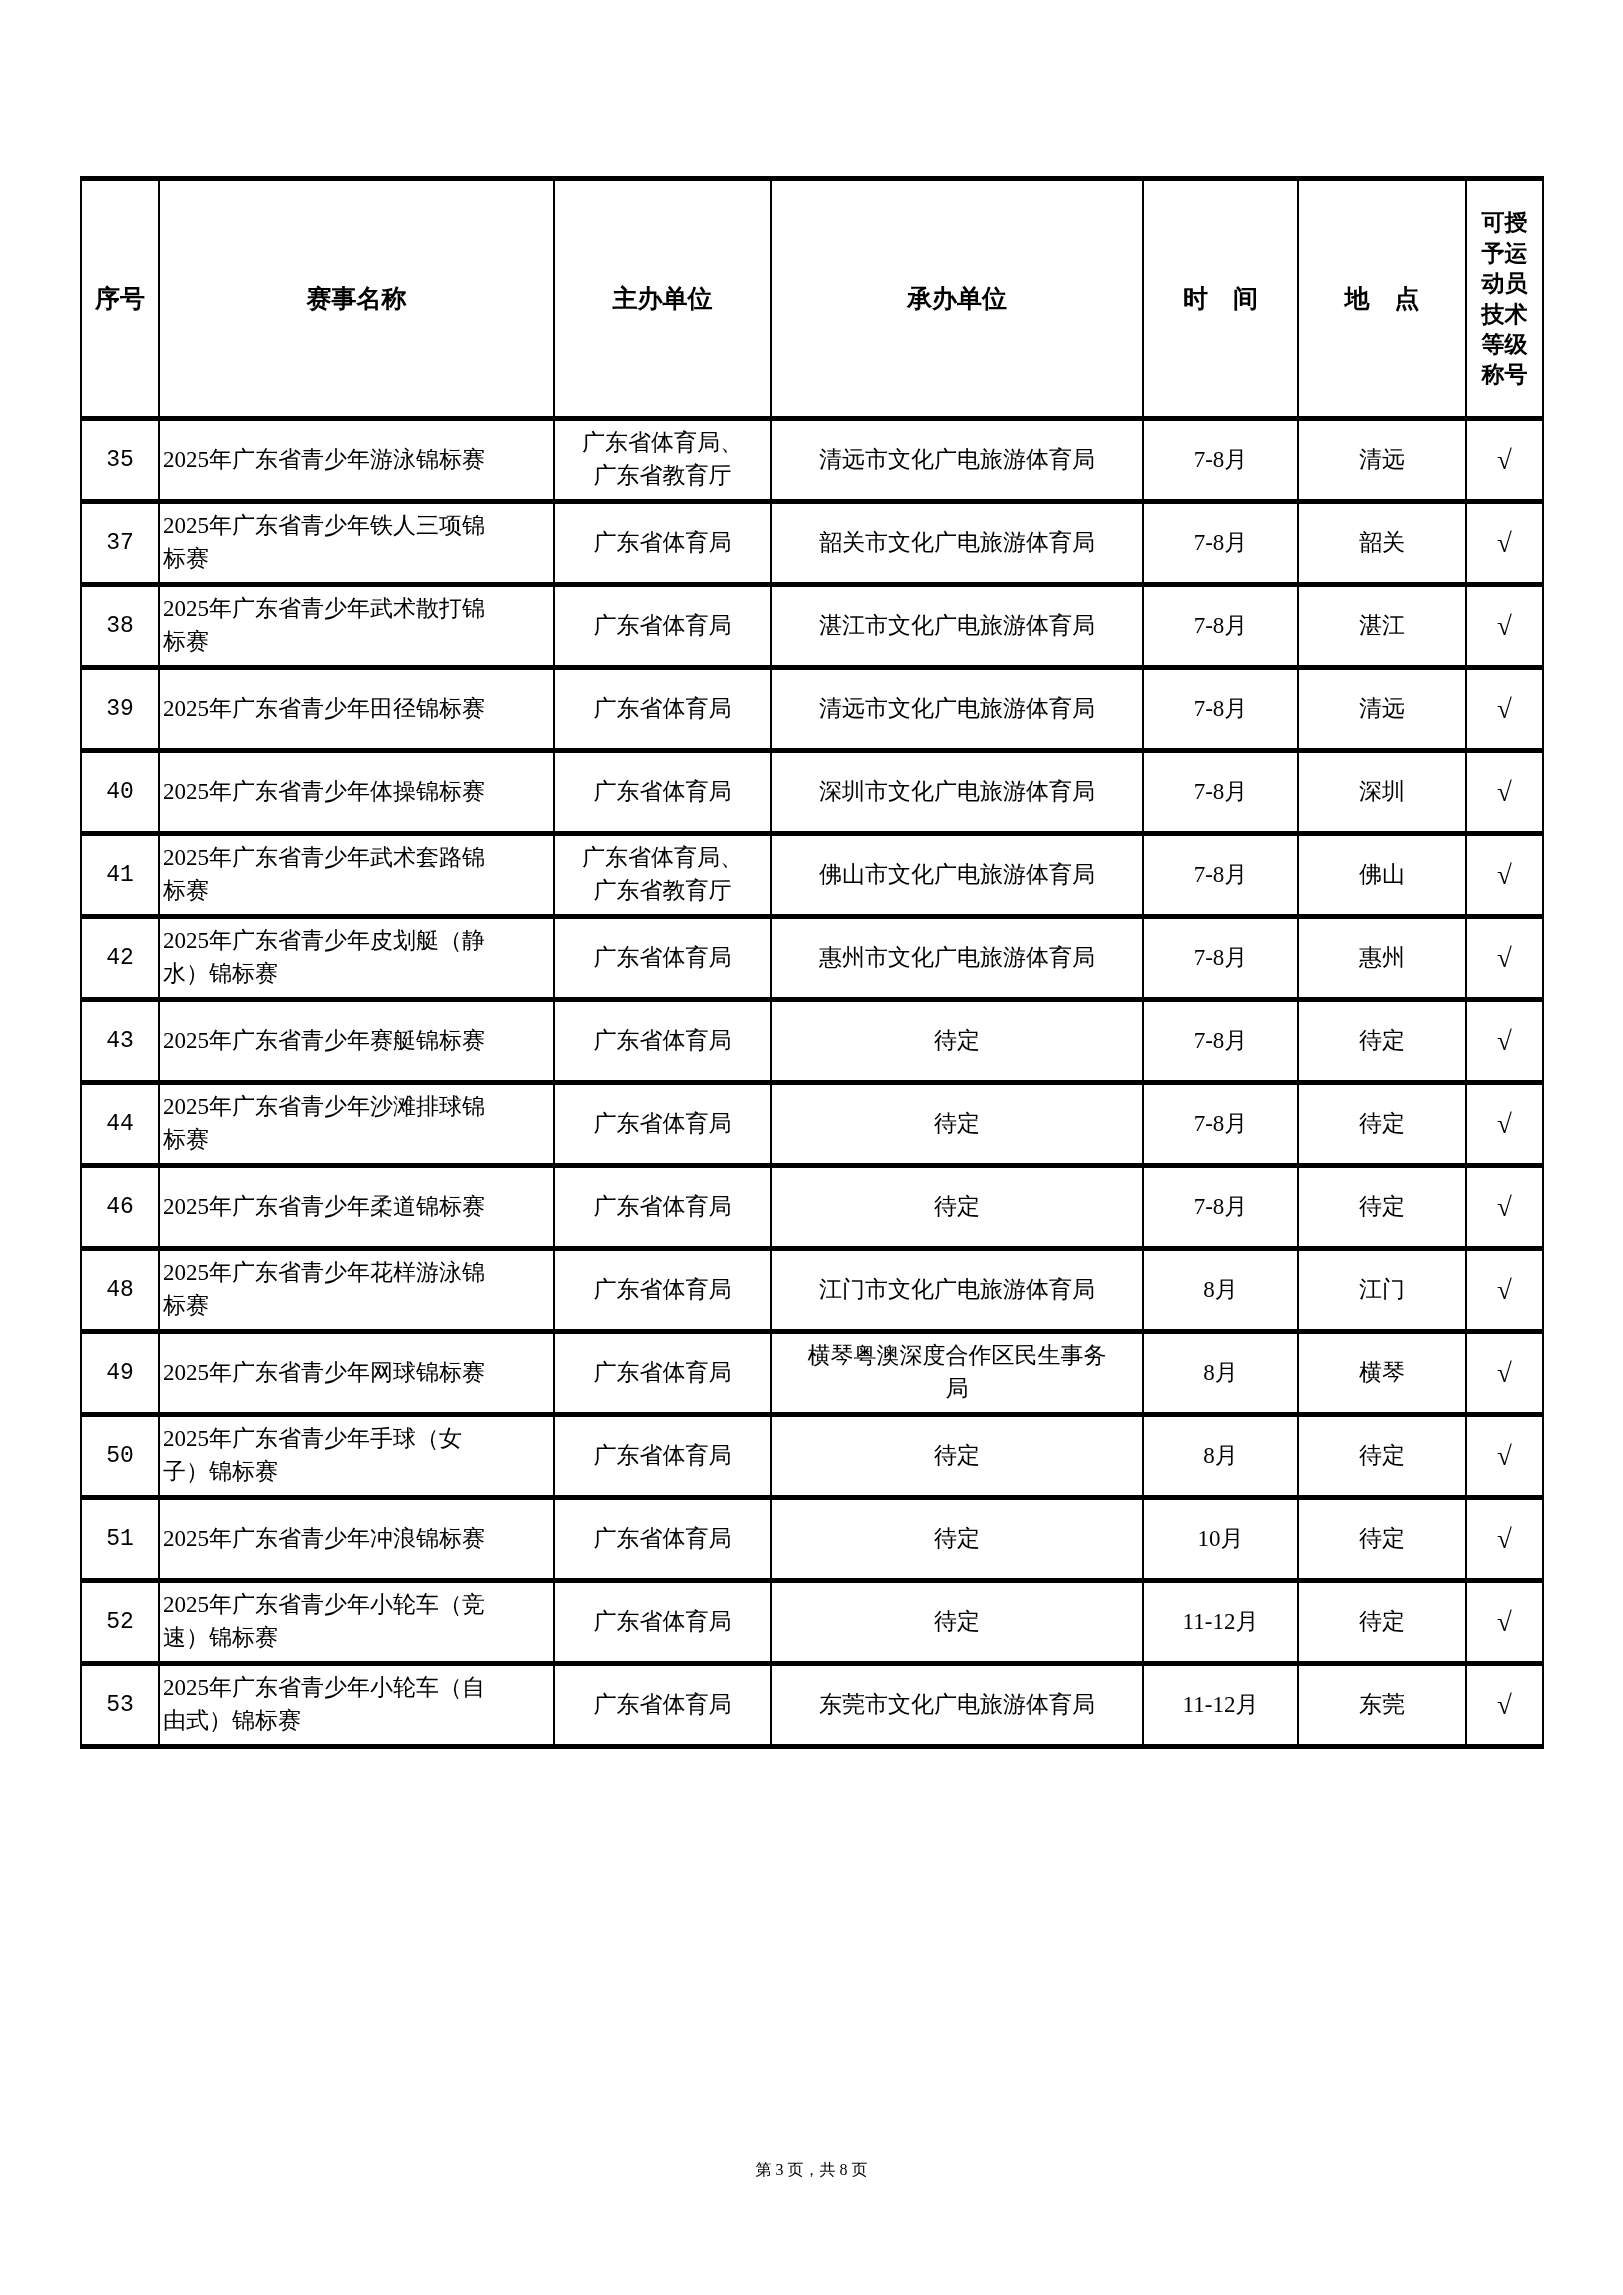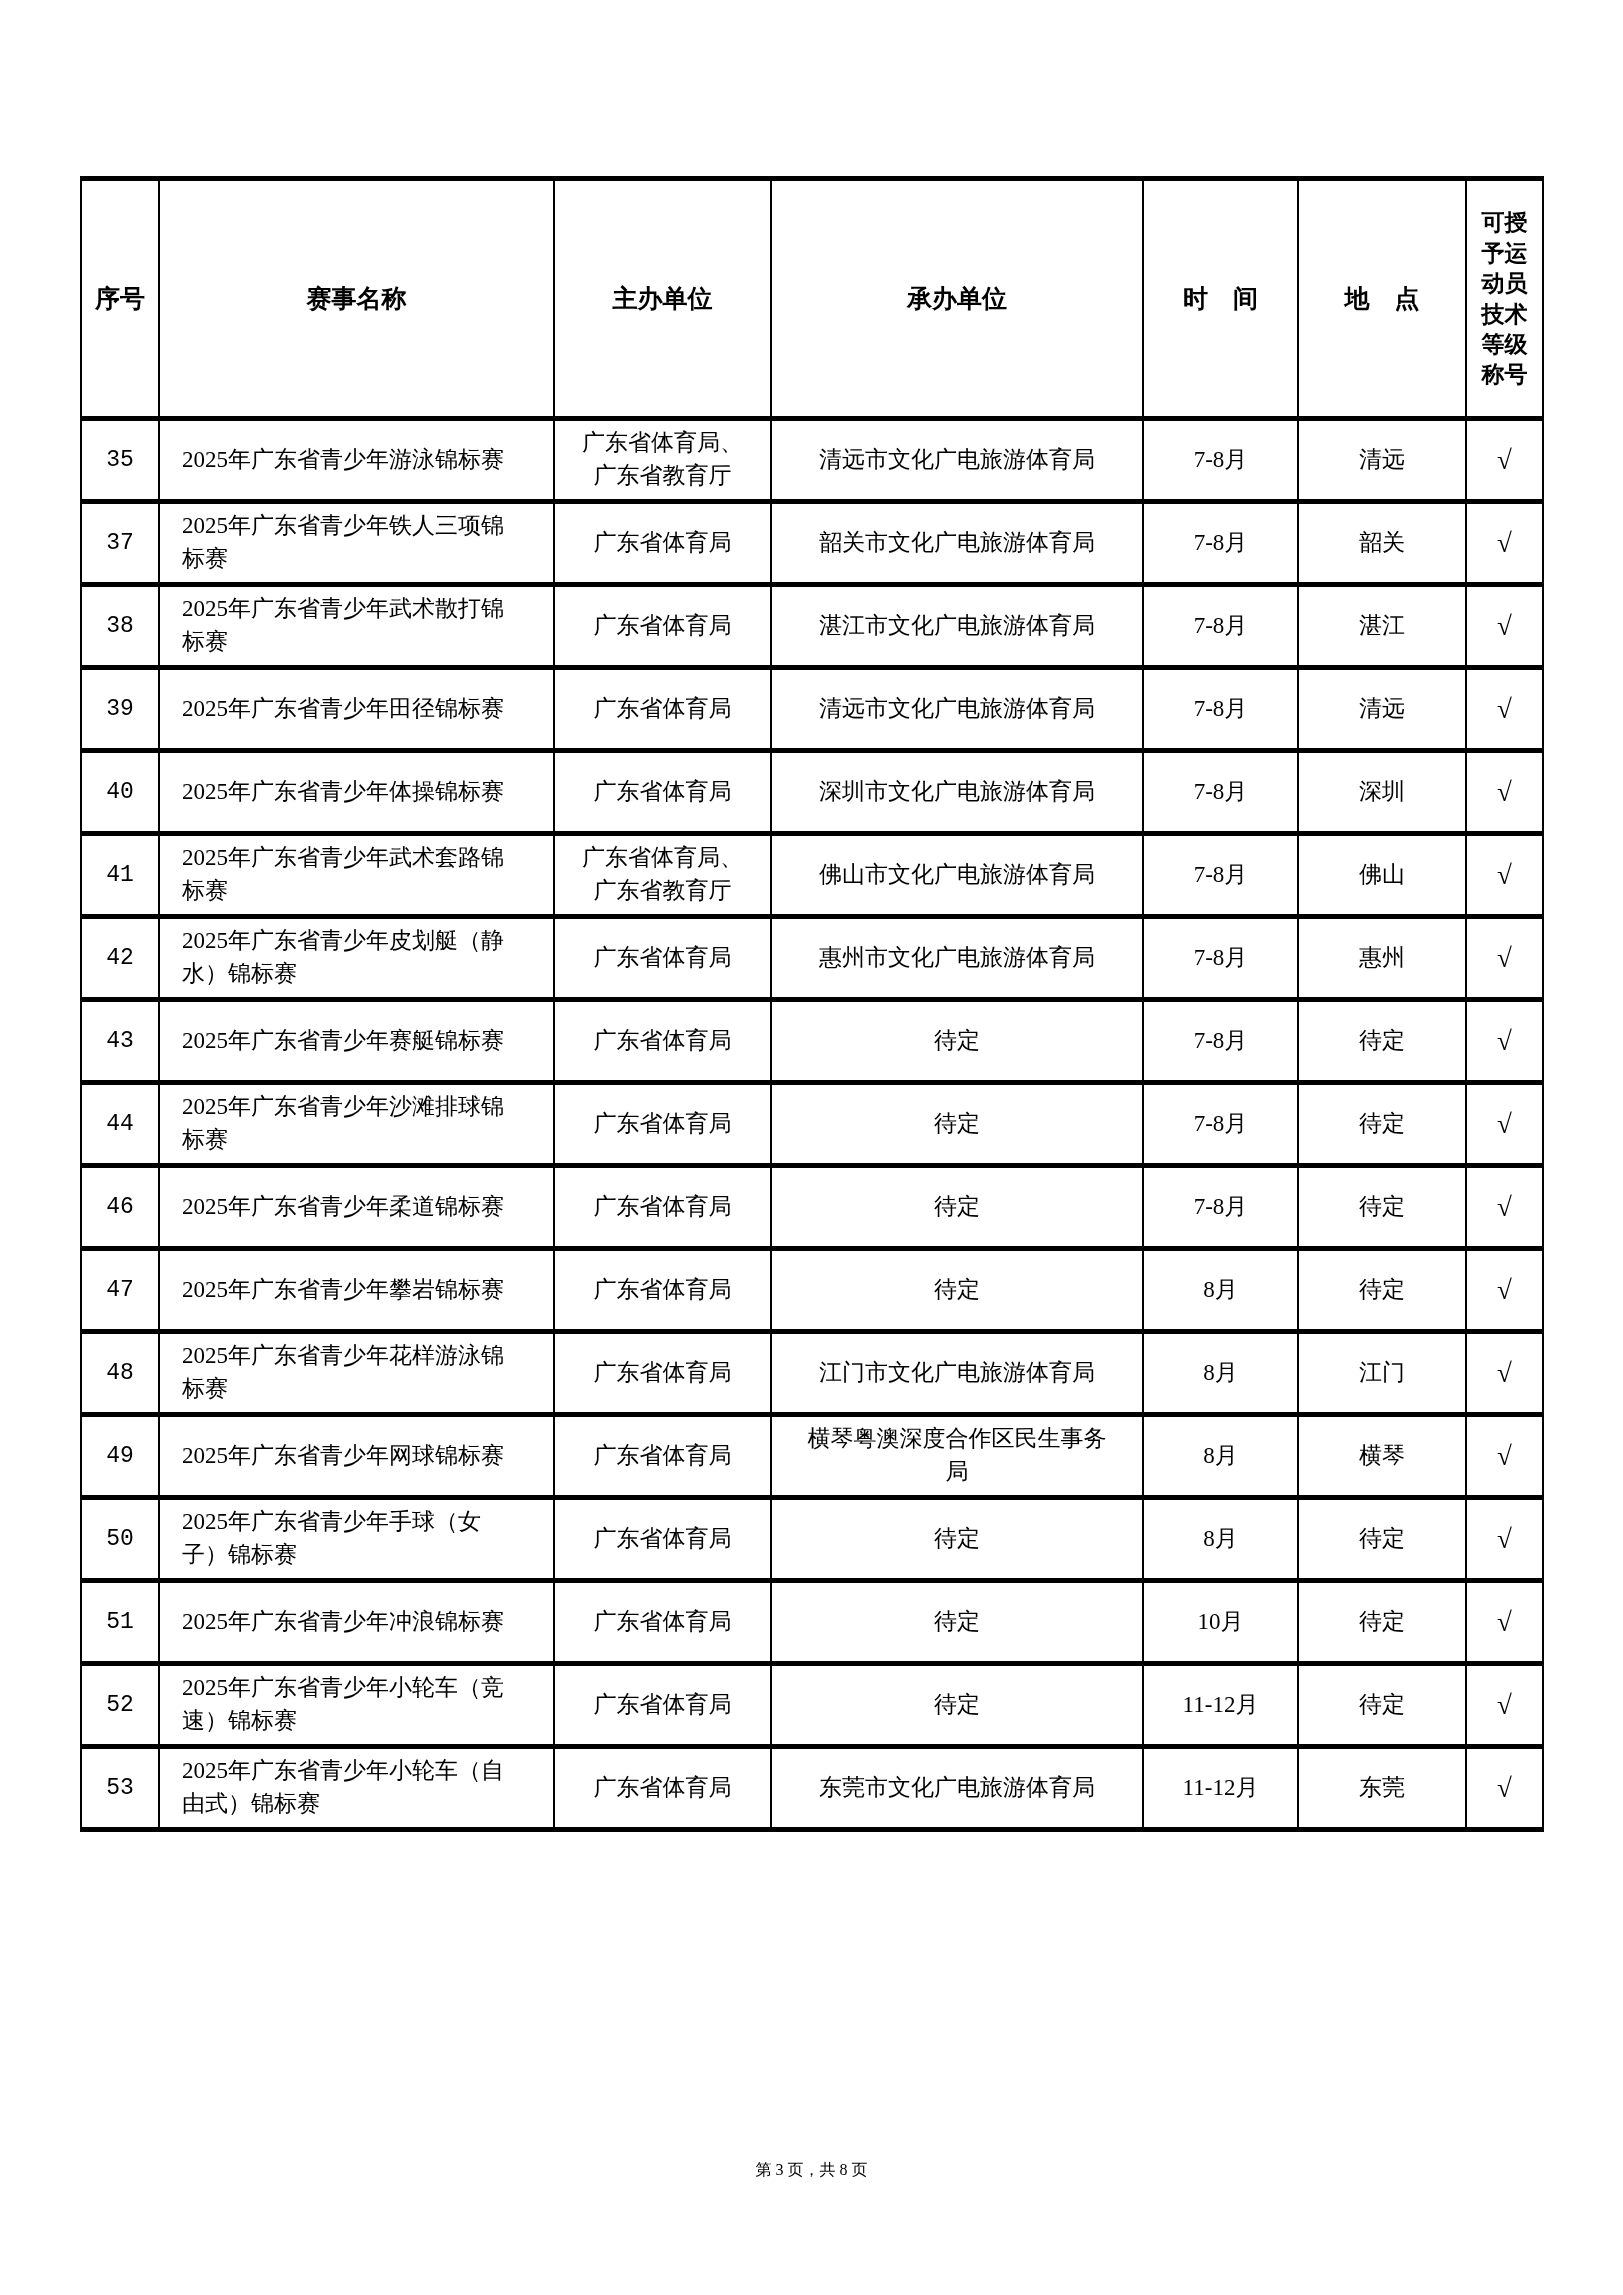--- a/index.html
+++ b/index.html
@@ -64,21 +64,21 @@
     height: 83px;
     font-size: 23px;
     line-height: 1.42;
   }
   table.schedule td.c-index {
     font-size: 23px;
     font-family: Liberation Mono, monospace;
   }
   table.schedule td.c-name {
     text-align: left;
-    padding-left: 22px;
+    padding-left: 3px;
     padding-right: 5.5px;
   }
   table.schedule td.c-grade {
     font-size: 27px;
   }
   .page-footer {
     position: absolute;
     left: 0;
     top: 2160px;
     width: 100%;
@@ -222,29 +222,20 @@
         <tr>
           <td class="c-index">46</td>
           <td class="c-name">2025年广东省青少年柔道锦标赛</td>
           <td class="c-host">广东省体育局</td>
           <td class="c-org">待定</td>
           <td class="c-time">7-8月</td>
           <td class="c-venue">待定</td>
           <td class="c-grade">√</td>
         </tr>
 
-        <tr>
-          <td class="c-index">47</td>
-          <td class="c-name">2025年广东省青少年攀岩锦标赛</td>
-          <td class="c-host">广东省体育局</td>
-          <td class="c-org">待定</td>
-          <td class="c-time">8月</td>
-          <td class="c-venue">待定</td>
-          <td class="c-grade">√</td>
-        </tr>
 
         <tr>
           <td class="c-index">48</td>
           <td class="c-name">2025年广东省青少年花样游泳锦
 标赛</td>
           <td class="c-host">广东省体育局</td>
           <td class="c-org">江门市文化广电旅游体育局</td>
           <td class="c-time">8月</td>
           <td class="c-venue">江门</td>
           <td class="c-grade">√</td>

